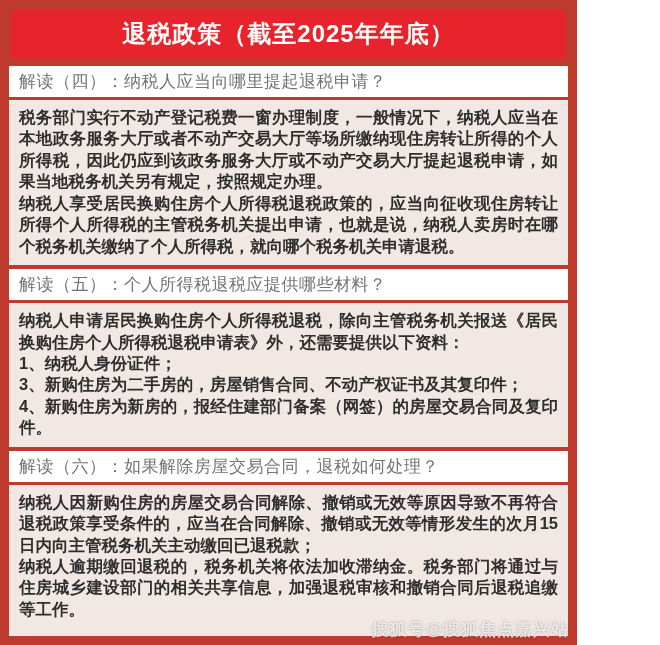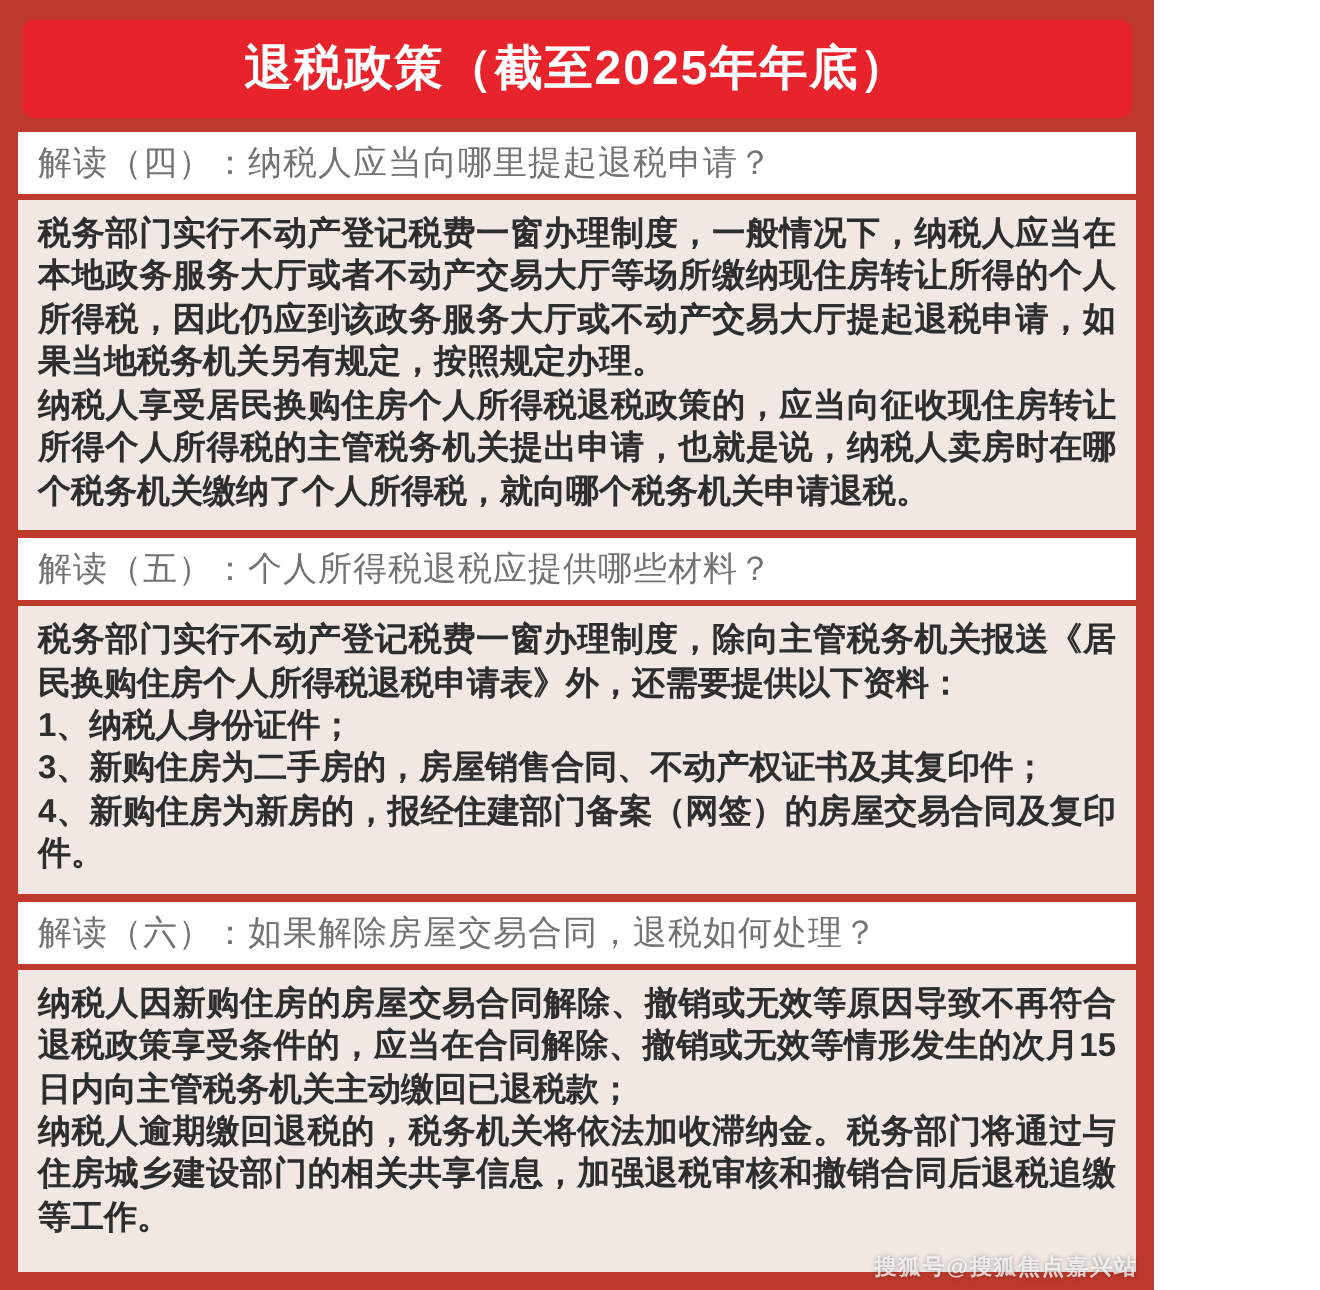--- a/index.html
+++ b/index.html
@@ -57,21 +57,21 @@
     text-align:justify;
   }
   .section.grow .sec-body{flex:1 1 auto;}
   .sec-body p{margin:0;}
   .watermark{
     position:absolute;
     right:8px;
     bottom:4px;
     color:rgba(255,255,255,0.75);
     text-shadow:0 0 2px rgba(0,0,0,0.35);
-    font-size:11px;
+    font-size:17px;
     font-weight:700;
     letter-spacing:1px;
     pointer-events:none;
     white-space:nowrap;
   }
 </style>
 </head>
 <body>
 
 <div class="frame">
@@ -82,21 +82,21 @@
     <div class="sec-head">解读（四）：纳税人应当向哪里提起退税申请？</div>
     <div class="sec-body">
       <p>税务部门实行不动产登记税费一窗办理制度，一般情况下，纳税人应当在本地政务服务大厅或者不动产交易大厅等场所缴纳现住房转让所得的个人所得税，因此仍应到该政务服务大厅或不动产交易大厅提起退税申请，如果当地税务机关另有规定，按照规定办理。</p>
       <p>纳税人享受居民换购住房个人所得税退税政策的，应当向征收现住房转让所得个人所得税的主管税务机关提出申请，也就是说，纳税人卖房时在哪个税务机关缴纳了个人所得税，就向哪个税务机关申请退税。</p>
     </div>
   </div>
 
   <div class="section">
     <div class="sec-head">解读（五）：个人所得税退税应提供哪些材料？</div>
     <div class="sec-body">
-      <p>税务部门实行不动产登记税费一窗办理制度，除向主管税务机关报送《居民换购住房个人所得税退税申请表》外，还需要提供以下资料：</p>
+      <p>纳税人申请居民换购住房个人所得税退税，除向主管税务机关报送《居民换购住房个人所得税退税申请表》外，还需要提供以下资料：</p>
       <p>1、纳税人身份证件；</p>
       <p>3、新购住房为二手房的，房屋销售合同、不动产权证书及其复印件；</p>
       <p>4、新购住房为新房的，报经住建部门备案（网签）的房屋交易合同及复印件。</p>
     </div>
   </div>
 
   <div class="section grow">
     <div class="sec-head">解读（六）：如果解除房屋交易合同，退税如何处理？</div>
     <div class="sec-body">
       <p>纳税人因新购住房的房屋交易合同解除、撤销或无效等原因导致不再符合退税政策享受条件的，应当在合同解除、撤销或无效等情形发生的次月15日内向主管税务机关主动缴回已退税款；</p>

